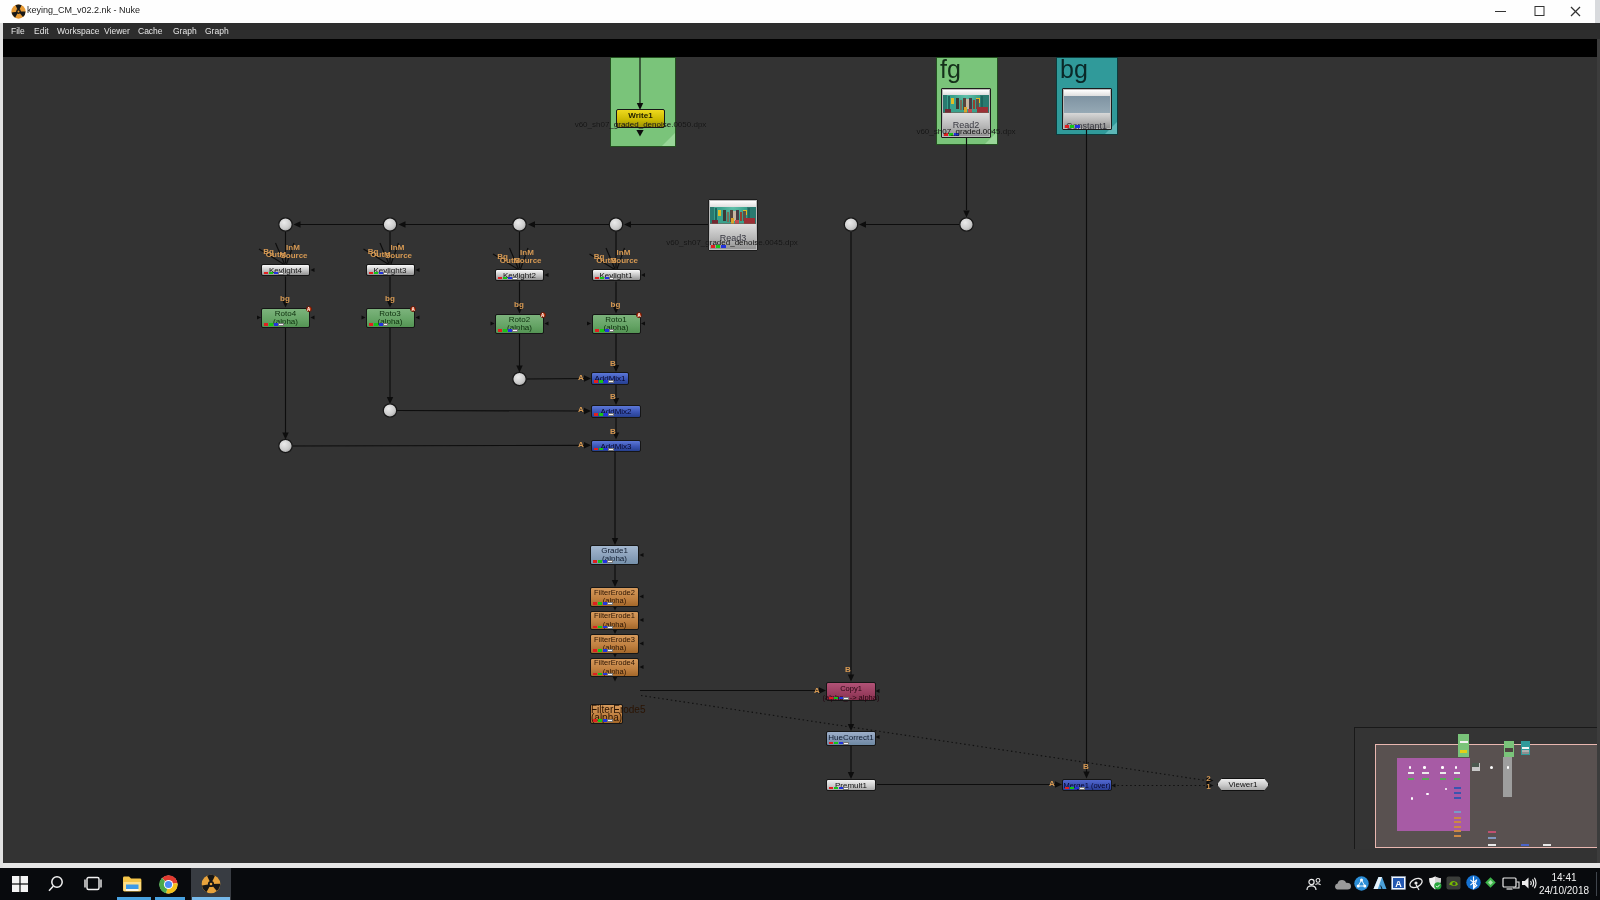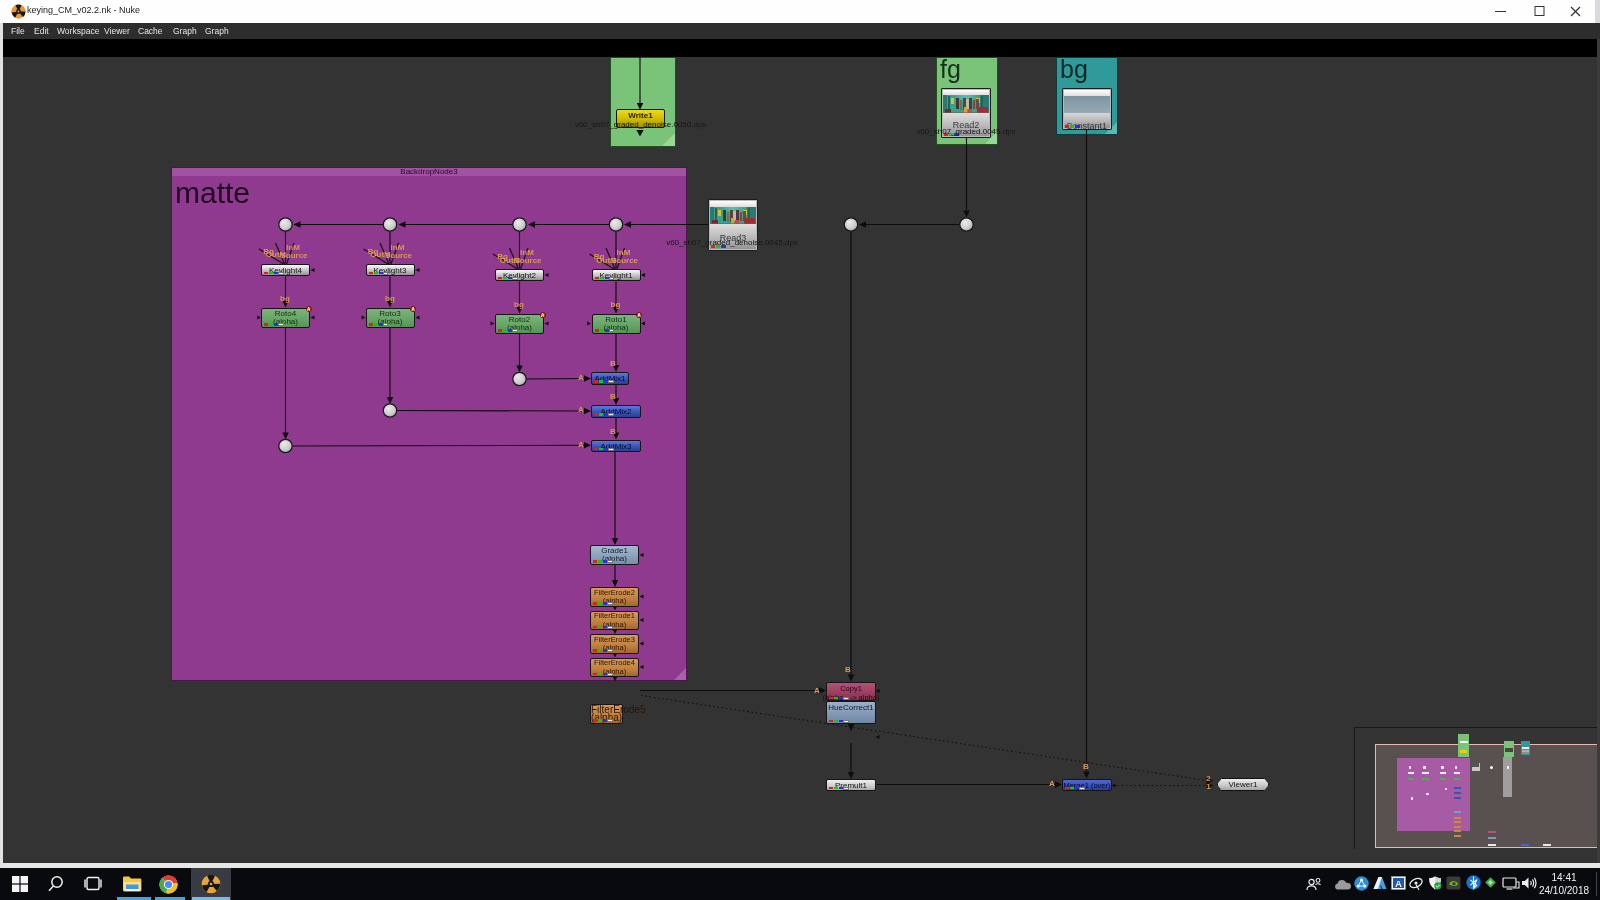--- a/index.html
+++ b/index.html
@@ -81,25 +81,20 @@
 <div class="bd" style="left:610px;top:57px;width:66px;height:90px;background:#7ac47a;border:1px solid #23501f">
   <div class="fold" style="border-left:13px solid transparent;border-bottom:13px solid #99d698"></div>
 </div>
 <div class="bd" style="left:936px;top:57px;width:62px;height:88px;background:#7ac47a;border:1px solid #23501f">
   <div style="position:absolute;left:3px;top:-3px;font-size:25px;color:#15301a">fg</div>
   <div class="fold" style="border-left:12px solid transparent;border-bottom:12px solid #99d698"></div>
 </div>
 <div class="bd" style="left:1056px;top:57px;width:62px;height:78px;background:#309a9a;border:1px solid #0c3c3c">
   <div style="position:absolute;left:3px;top:-3px;font-size:25px;color:#0a2828">bg</div>
   <div class="fold" style="border-left:12px solid transparent;border-bottom:12px solid #5cb7b7"></div>
-</div>
-<div class="bd" style="left:171px;top:167px;width:516px;height:514px;background:#8f3a8f;border:1px solid #4a184a">
-  <div class="bdh" style="background:#a351a3;color:#26082a">BackdropNode3</div>
-  <div style="position:absolute;left:3px;top:8px;font-size:30px;color:#1d081d">matte</div>
-  <div class="fold" style="border-left:12px solid transparent;border-bottom:12px solid #a961a9"></div>
 </div>
 
 <svg id="wires" width="1600" height="868" viewBox="0 0 1600 868">
   <defs>
     <radialGradient id="dotg" cx="40%" cy="35%" r="75%">
       <stop offset="0%" stop-color="#ebebeb"></stop>
           <stop offset="60%" stop-color="#cccccc"></stop>
           <stop offset="100%" stop-color="#9a9a9a"></stop>
     </radialGradient>
   </defs>
@@ -264,21 +259,21 @@
 <div class="n n2" style="left:590px;top:634px;width:49px;height:19.5px;background:linear-gradient(#d69a5c,#c08040 60%,#a4682a);color:#2b1403;font-size:7.5px">FilterErode3<br>(alpha)<span class="chips"></span><span class="wchip"></span></div>
 <div class="n n2" style="left:590px;top:657.5px;width:49px;height:19.5px;background:linear-gradient(#d69a5c,#c08040 60%,#a4682a);color:#2b1403;font-size:7.5px">FilterErode4<br>(alpha)<span class="chips"></span><span class="wchip"></span></div>
 <div class="n n2" style="left:590px;top:704px;width:33px;height:19.5px;background:linear-gradient(#d69a5c,#c08040 60%,#a4682a);color:#2b1403;font-size:10px">FilterErode5<br>(alpha)<span class="chips"></span><span class="wchip"></span></div>
 
 <div class="n" style="left:826px;top:682px;width:50px;height:19px;background:linear-gradient(#b15276,#9a3e60 60%,#86314f);color:#260511;font-size:7.5px">
       <div style="margin-top:1px">Copy1</div>
       <div style="position:absolute;left:50%;top:9.5px;transform:translateX(-50%);white-space:nowrap">(alpha_ -&gt; alpha)</div>
       <span class="chips"></span>
       <span class="wchip"></span>
     </div>
-<div class="n" style="left:826px;top:701px;width:50px;height:23px;line-height:11px;background:linear-gradient(#9dafc9,#8398b4 55%,#6e89a4);color:#101c30">HueCorrect1<span class="chips"></span><span class="wchip" style="height:3px"></span></div>
+<div class="n" style="left:826px;top:731px;width:50px;height:15px;line-height:11px;background:linear-gradient(#9dafc9,#8398b4 55%,#6e89a4);color:#101c30">HueCorrect1<span class="chips"></span><span class="wchip" style="height:3px"></span></div>
 <div class="n" style="left:826px;top:779px;width:50px;height:12px;line-height:11px;background:linear-gradient(#f0f0f0,#cfcfcf 55%,#ababab)">Premult1<span class="chips"></span><span class="wchip" style="height:3px"></span></div>
 <div class="n" style="left:1062px;top:779px;width:50px;height:12px;line-height:11px;background:linear-gradient(#5268ce,#3a50b4 55%,#2b3f94);color:#06062a;font-size:7.5px">Merge1 (over)<span class="chips"></span><span class="wchip" style="height:3px"></span></div>
 <div class="n" style="left:1217px;top:778px;width:52px;height:13px;line-height:12px;background:linear-gradient(#ededed,#cacaca 55%,#a5a5a5);border:1px solid #111;border-radius:1px;clip-path:polygon(10% 0,90% 0,100% 50%,90% 100%,10% 100%,0 50%)">Viewer1</div>
 
 <div class="n" style="left:941px;top:88px;width:50px;height:50px;background:#bbb;border:1px solid #1c1c1c;border-radius:1px">
   <div style="position:absolute;left:1px;top:1px;right:1px;height:5px;background:linear-gradient(#ffffff,#dedede)"></div>
   <div style="position:absolute;left:1px;top:6px;right:1px;height:18px;background:linear-gradient(90deg,#2a7a70 0 9%,#3aa18c 9% 80%,#2a7a70 80%);overflow:hidden">
     <div style="position:absolute;left:10px;top:0;width:26px;height:10px;background:radial-gradient(ellipse at 50% 0,#62c2ac,rgba(98,194,172,0) 70%)"></div>
     <div style="position:absolute;left:5px;top:1px;width:2px;height:14px;background:#1d655d"></div>
     <div style="position:absolute;right:6px;top:1px;width:2px;height:13px;background:#1d655d"></div>

